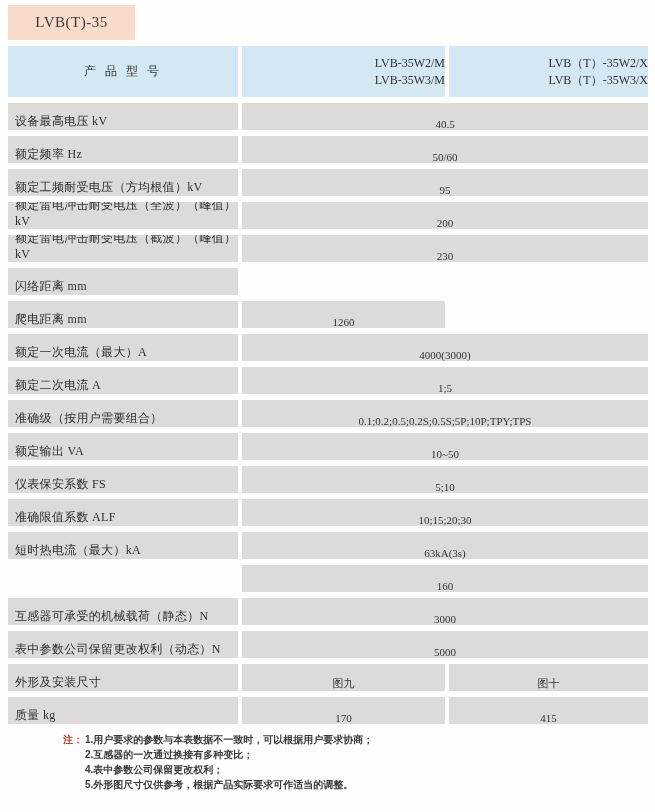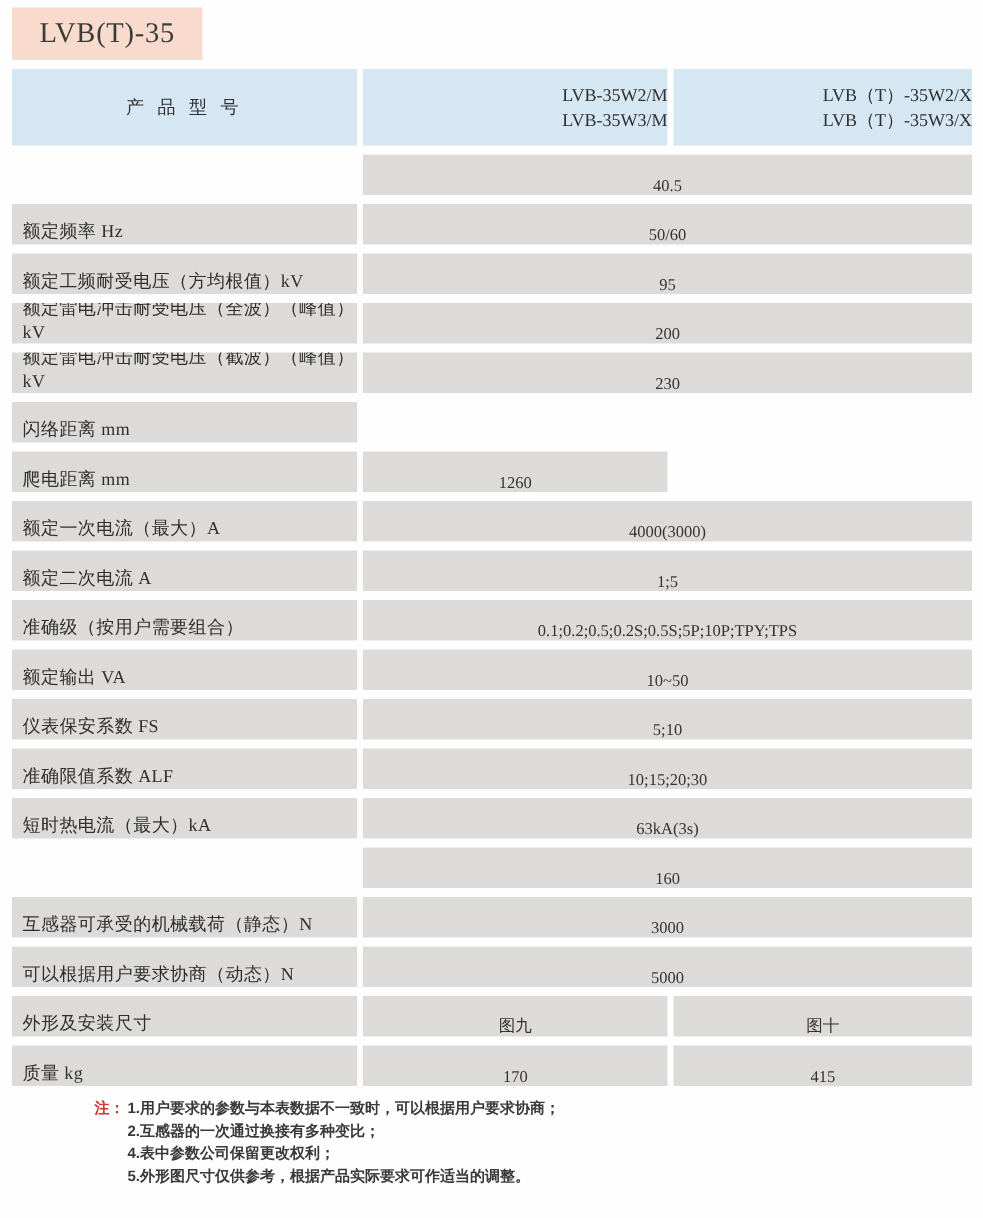--- a/index.html
+++ b/index.html
@@ -11,21 +11,21 @@
     font-family: "Liberation Serif", "DejaVu Serif", serif;
     color: #2f2f2f;
     -webkit-font-smoothing: antialiased;
   }
   .badge {
     position: absolute;
     left: 8px; top: 5px;
     width: 127px; height: 35px;
     background: var(--badge-bg, #f8dbcc);
     display: flex; align-items: center; justify-content: center;
-    font-size: 19px; letter-spacing: 0.5px;
+    font-size: 15px; letter-spacing: 0.5px;
     color: #3b3b3b;
   }
   .spec-table {
     position: absolute;
     left: 8px; top: 46px;
     width: 640px;
   }
   .row {
     display: grid;
     grid-template-columns: 230px 203px 199px;
@@ -101,20 +101,21 @@
         <div>LVB-35W3/M</div>
       </div>
       <div class="cell">
         <div>LVB（T）-35W2/X</div>
         <div>LVB（T）-35W3/X</div>
       </div>
     </div>
 
     <div id="rows-container">
         <div class="row">
+          <div class="cell label-cell">设备最高电压 kV</div>
           <div class="cell value-cell span2">40.5</div>
         </div>
         <div class="row">
           <div class="cell label-cell">额定频率 Hz</div>
           <div class="cell value-cell span2">50/60</div>
         </div>
         <div class="row">
           <div class="cell label-cell">额定工频耐受电压（方均根值）kV</div>
           <div class="cell value-cell span2">95</div>
         </div>
@@ -162,21 +163,21 @@
           <div class="cell value-cell span2">63kA(3s)</div>
         </div>
         <div class="row">
           <div class="cell value-cell span2">160</div>
         </div>
         <div class="row">
           <div class="cell label-cell">互感器可承受的机械载荷（静态）N</div>
           <div class="cell value-cell span2">3000</div>
         </div>
         <div class="row">
-          <div class="cell label-cell">可以根据用户要求协商（动态）N</div>
+          <div class="cell label-cell">表中参数公司保留更改权利（动态）N</div>
           <div class="cell value-cell span2">5000</div>
         </div>
         <div class="row">
           <div class="cell label-cell">外形及安装尺寸</div>
           <div class="cell value-cell">图九</div>
           <div class="cell value-cell">图十</div>
         </div>
         <div class="row">
           <div class="cell label-cell">质量 kg</div>
           <div class="cell value-cell">170</div>

